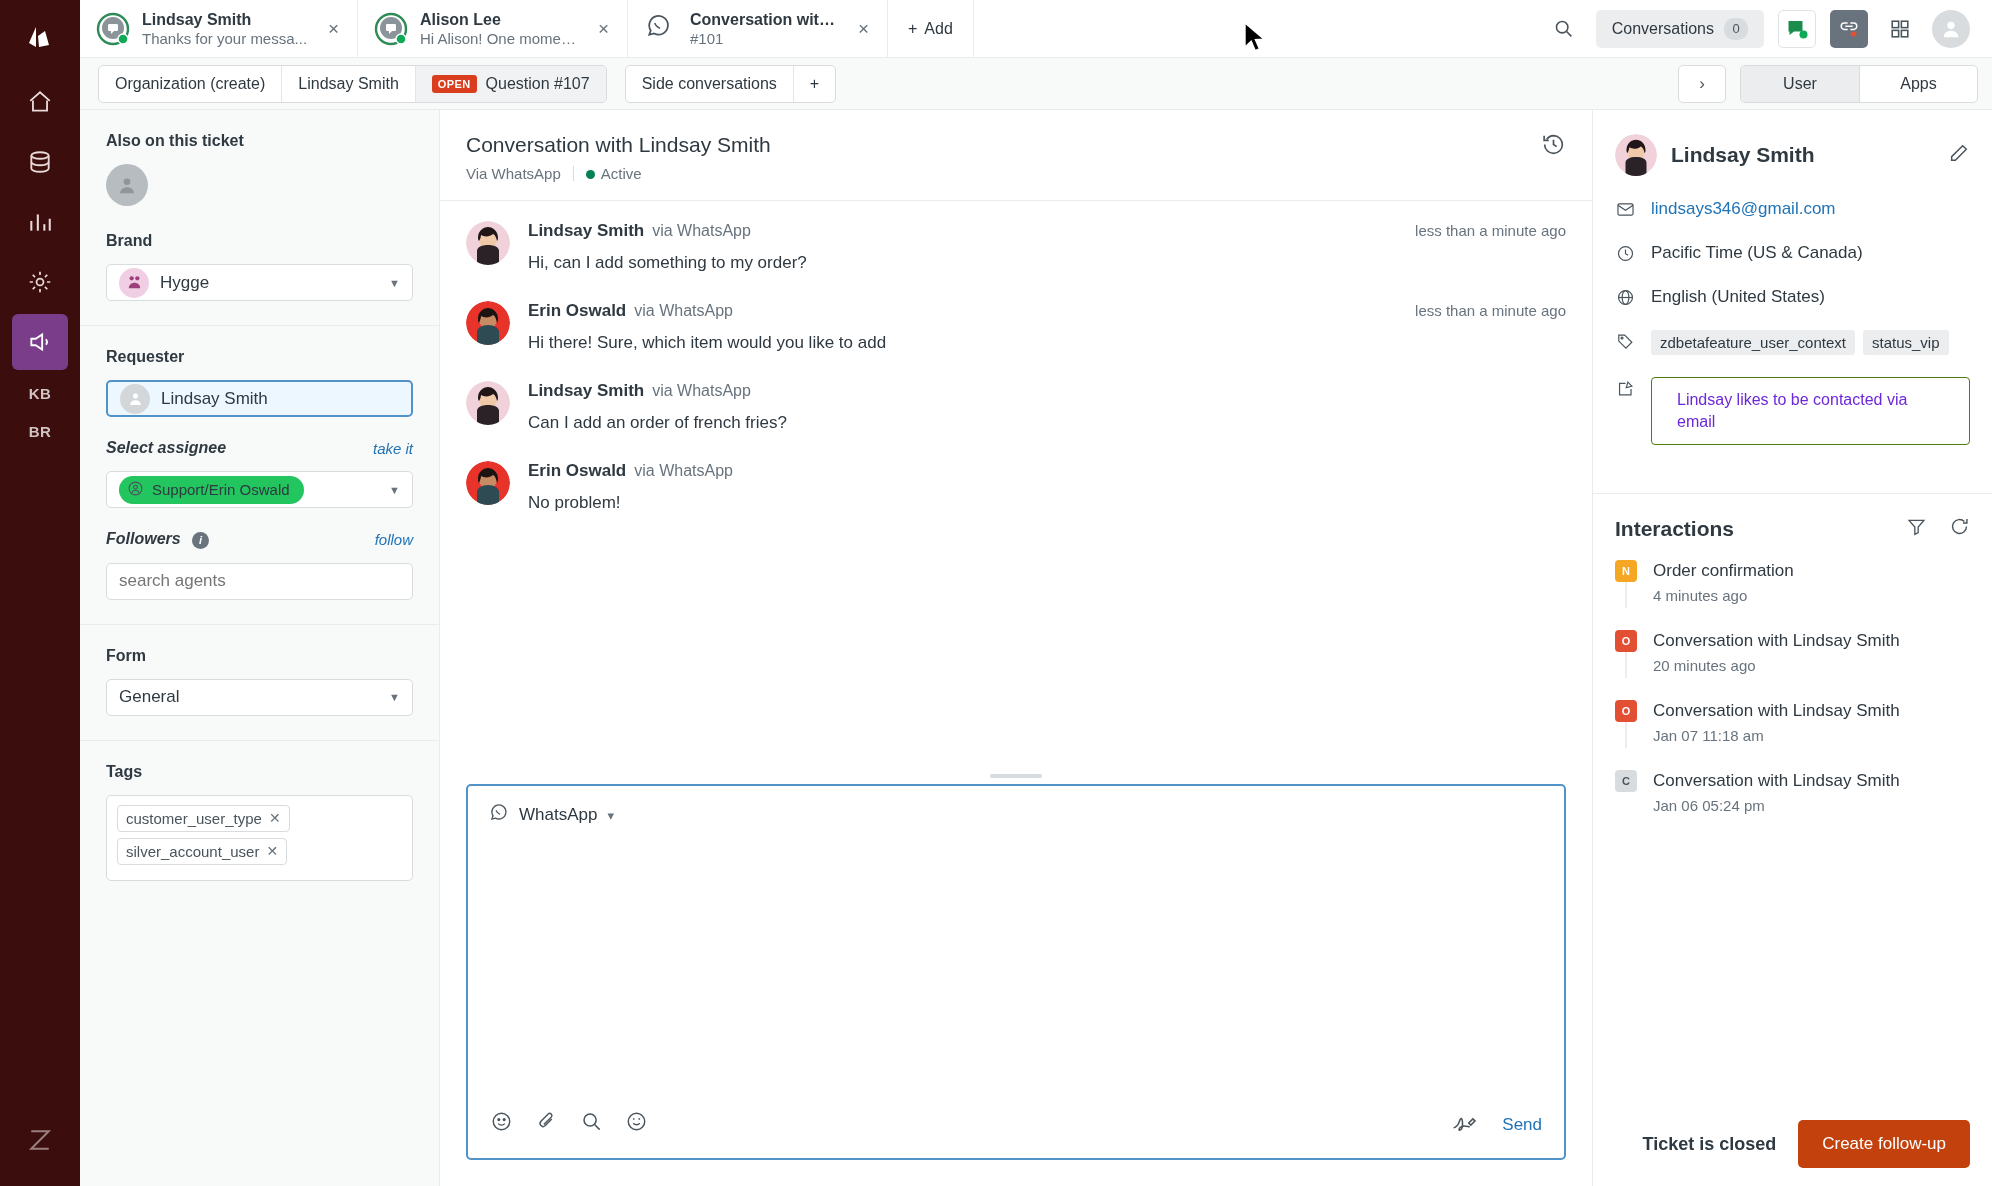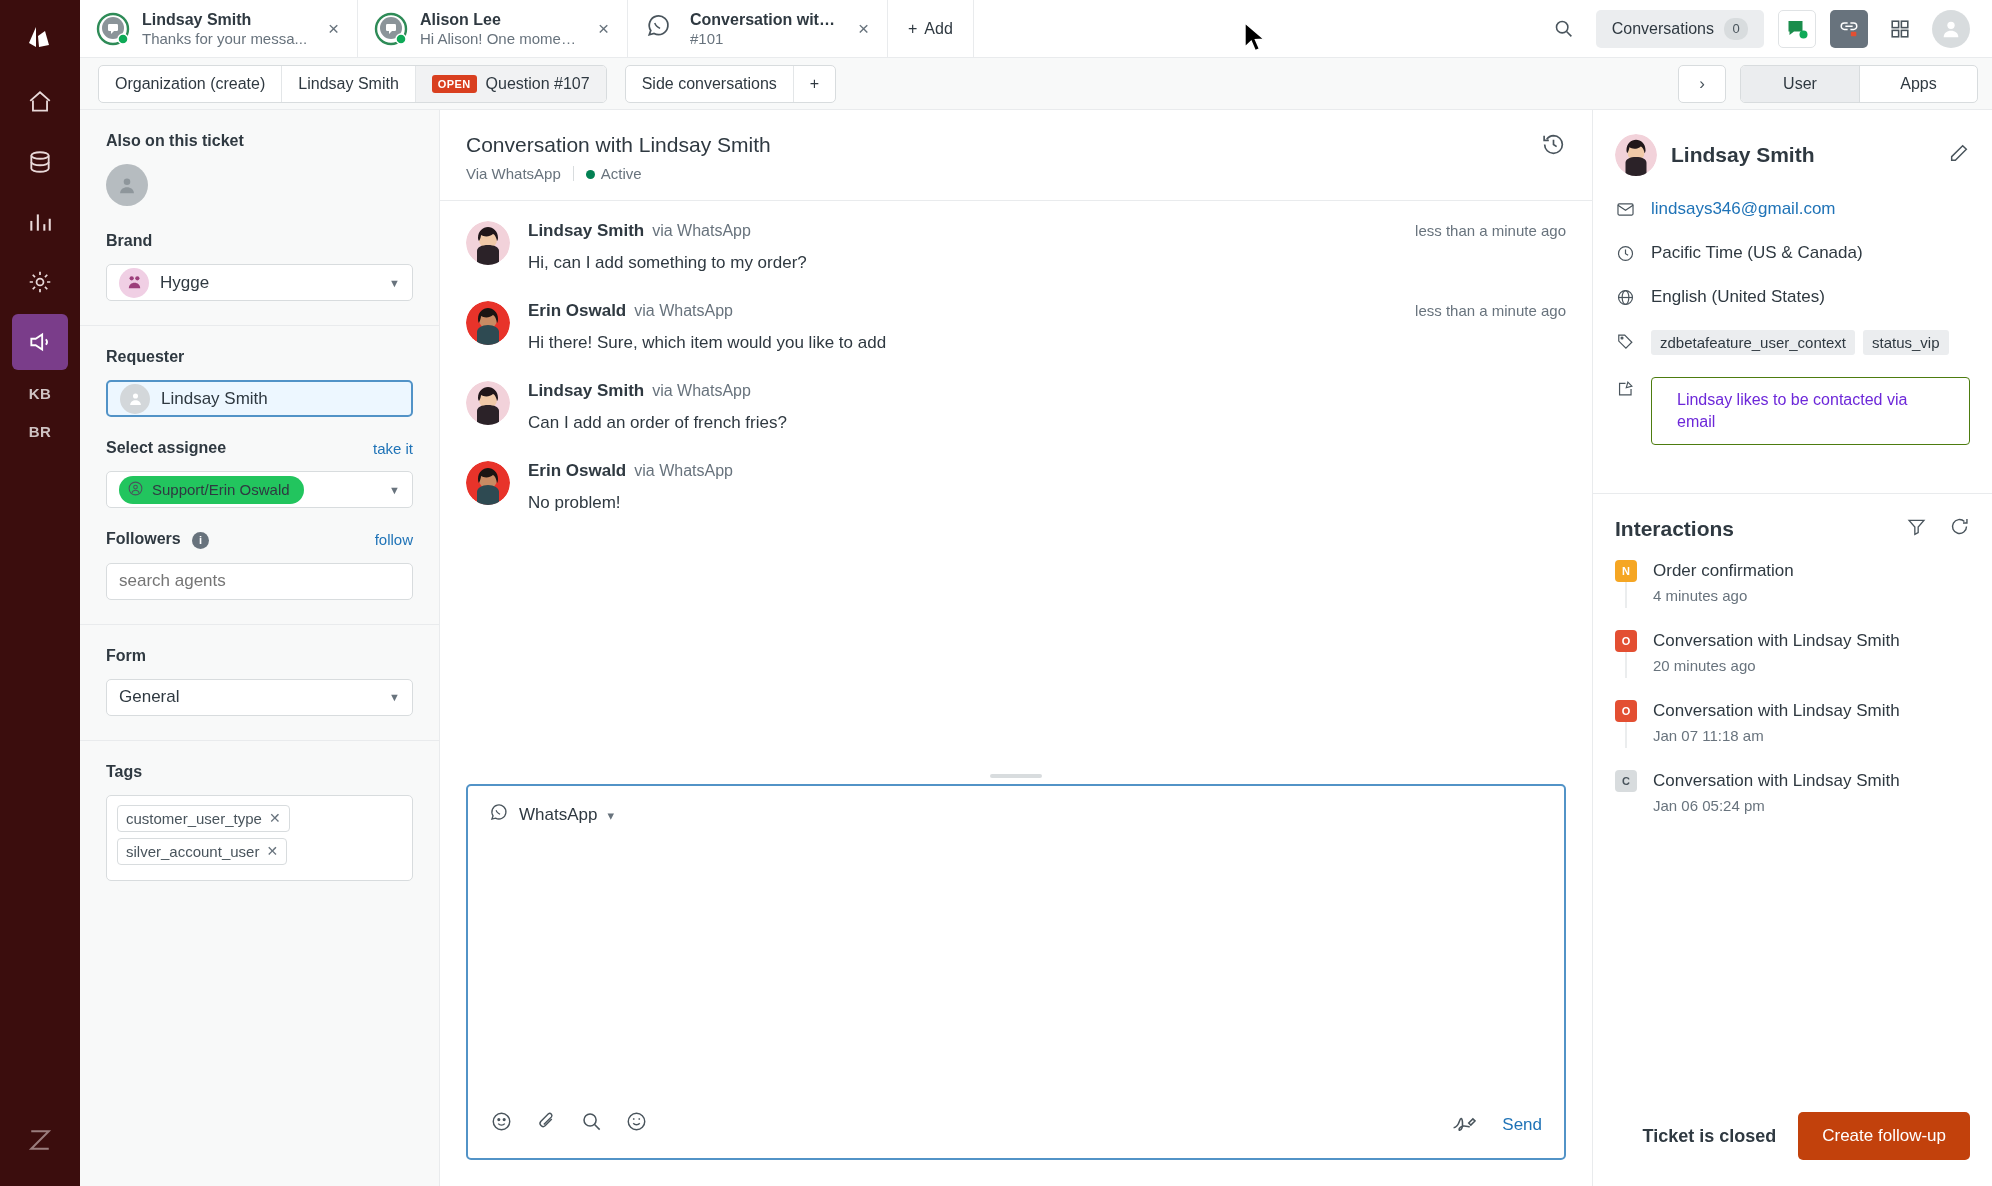--- a/index.html
+++ b/index.html
@@ -133,21 +133,21 @@
 
   
   .tsidebar {
     width: 360px; flex: 0 0 360px;
     background: #f8f9f9; border-right: 1px solid #e9ebed;
     overflow: hidden; display: flex; flex-direction: column;
   }
   .tsec { padding: 22px 26px 24px 26px; border-bottom: 1px solid #e9ebed; }
   .tsec.nb { border-bottom: none; }
   .tlabel { font-size: 16px; font-weight: 700; color: #2f3941; margin-bottom: 14px; }
-  .tlabel.row { display: flex; align-items: center; justify-content: space-between; }
+  .tlabel.row { display: flex; align-items: center; justify-content: space-between; font-style: italic; }
   .tlink { font-size: 15px; font-weight: 400; color: #1f73b7; cursor: pointer; }
   .gav { width: 42px; height: 42px; border-radius: 50%; background: #b6bcc0; display: flex; align-items: center; justify-content: center; }
   .tfield {
     height: 37px; background: #fff; border: 1px solid #d8dcde; border-radius: 5px;
     display: flex; align-items: center; padding: 0 12px; gap: 11px; cursor: pointer;
   }
   .tfield.focus { border: 2px solid #5293c7; background: #edf7ff; }
   .tfield .caret { margin-left: auto; color: #68737d; font-size: 11px; }
   .brandicon {
     width: 30px; height: 30px; border-radius: 50%; background: #f0cfe4;
@@ -265,21 +265,21 @@
     position: absolute; left: 50%; top: 22px; bottom: -4px;
     width: 1px; background: #d8dcde; transform: translateX(-.5px); z-index: 1;
   }
   .inter-item:last-child .inter-line { display: none; }
   .inter-txt { flex: 1 1 auto; }
   .inter-t1 { font-size: 17px; color: #2f3941; line-height: 22px; }
   .inter-t2 { font-size: 15px; color: #68737d; margin-top: 5px; }
 
   .ctx-foot {
     margin-top: auto; display: flex; align-items: center; justify-content: flex-end;
-    gap: 22px; padding: 18px 22px 26px 22px;
+    gap: 22px; padding: 18px 22px 18px 22px;
   }
   .closed-txt { font-size: 18px; font-weight: 700; color: #2f3941; }
   .followbtn {
     background: #c2410c; color: #fff; border: none; border-radius: 5px;
     height: 48px; padding: 0 24px; font-size: 17px; cursor: pointer;
     font-family: "Liberation Sans", sans-serif;
   }
 
   .cursor { position: absolute; left: 1243px; top: 22px; z-index: 999; pointer-events: none; }
 </style>

